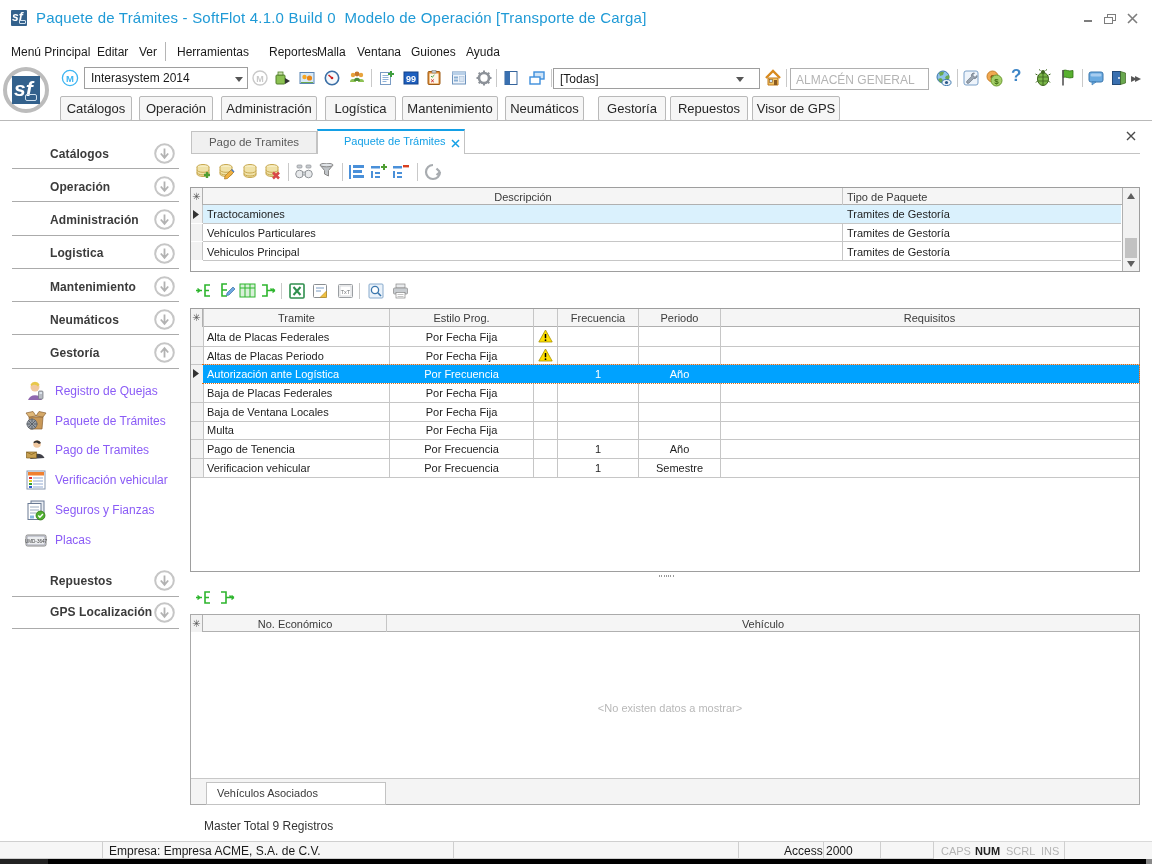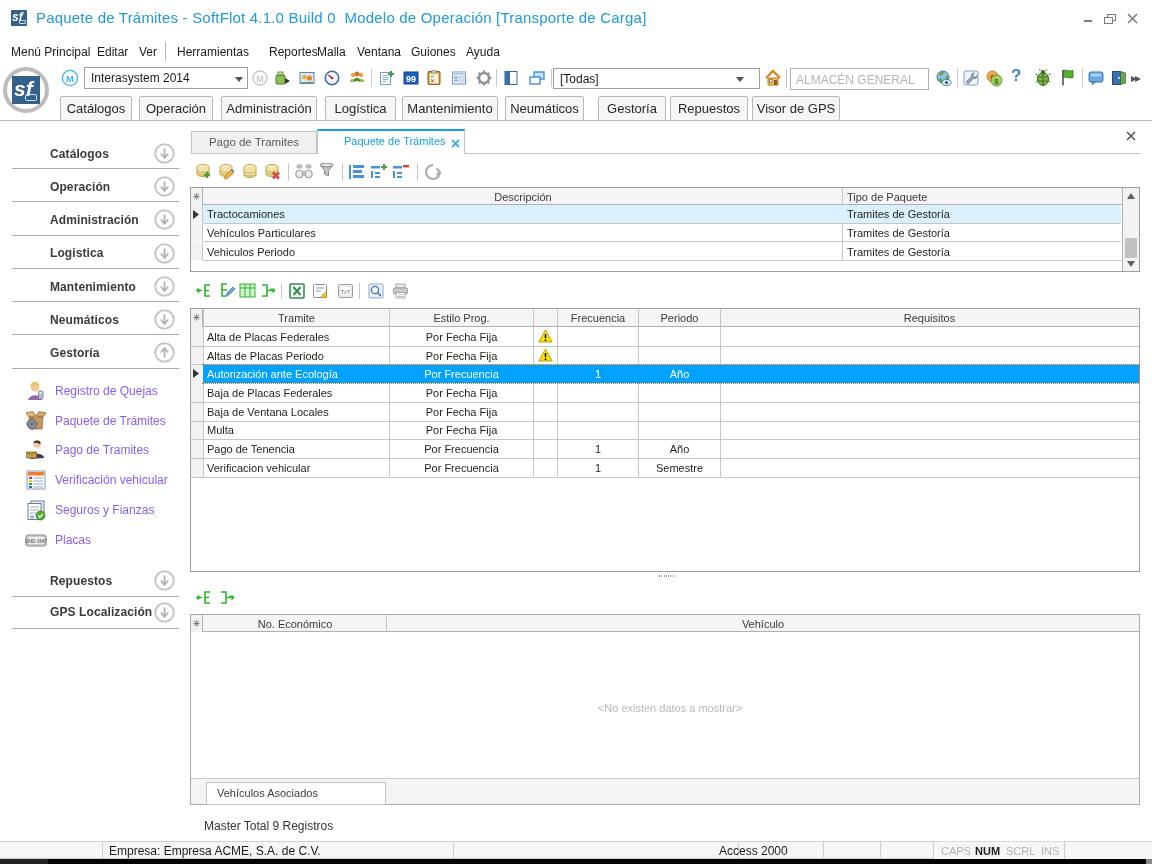--- a/index.html
+++ b/index.html
@@ -397,21 +397,21 @@
     <path d="M0 0 L6 4.5 L0 9 Z" fill="#333"></path>
   </svg>
 <div class="cell" style="left:207px;top:208px">Tractocamiones</div>
 <div class="cell" style="left:847px;top:208px">Tramites de Gestoría</div>
 <div class="ab" style="left:203px;top:224px;width:918px;height:18px;border-bottom:1px solid #c6c6c6"></div>
 <div class="ab" style="left:191px;top:224px;width:12px;height:17px;background:#f2f2f2;border-right:1px solid #c6c6c6"></div>
 <div class="cell" style="left:207px;top:227px">Vehículos Particulares</div>
 <div class="cell" style="left:847px;top:227px">Tramites de Gestoría</div>
 <div class="ab" style="left:203px;top:242px;width:918px;height:19px;border-bottom:1px solid #c6c6c6"></div>
 <div class="ab" style="left:191px;top:242px;width:12px;height:18px;background:#f2f2f2;border-right:1px solid #c6c6c6"></div>
-<div class="cell" style="left:207px;top:246px">Vehiculos Periodo</div>
+<div class="cell" style="left:207px;top:246px">Vehiculos Principal</div>
 <div class="cell" style="left:847px;top:246px">Tramites de Gestoría</div>
 
 <div class="ab" style="left:1122px;top:188px;width:1px;height:83px;background:#b0b0b0"></div>
 <div class="ab" style="left:1123px;top:188px;width:16px;height:83px;background:#f2f2f2"></div>
 <svg class="ic" style="left:1127px;top:193px" width="8" height="6" viewBox="0 0 8 6">
     <path d="M4 0 L8 6 L0 6 Z" fill="#606060"></path>
   </svg>
 <svg class="ic" style="left:1127px;top:261px" width="8" height="6" viewBox="0 0 8 6">
     <path d="M0 0 L8 0 L4 6 Z" fill="#606060"></path>
   </svg>
@@ -499,21 +499,21 @@
     <path d="M7.5 1 L14.2 13 H0.8 Z" fill="#ffe000" stroke="#a89000" stroke-width=".8"></path>
     <path d="M7.5 5 V9.2" stroke="#000" stroke-width="1.5"></path>
     <circle cx="7.5" cy="11.2" r=".9" fill="#000"></circle>
   </svg>
 
 <div class="ab" style="left:203px;top:365px;width:936px;height:18px;background:#00a2ff;outline:1px dotted #e06a10"></div>
 <div class="ab" style="left:191px;top:365px;width:12px;height:18px;background:#f2f2f2"></div>
 <svg class="ic" style="left:193px;top:369px" width="6" height="9" viewBox="0 0 6 9">
     <path d="M0 0 L6 4.5 L0 9 Z" fill="#333"></path>
   </svg>
-<div class="cell" style="left:207px;top:368px;color:#fff">Autorización ante Ecología</div>
+<div class="cell" style="left:207px;top:368px;color:#fff">Autorización ante Logística</div>
 <div class="cell" style="left:390px;top:368px;width:143px;text-align:center;color:#fff">Por Frecuencia</div>
 <div class="cell" style="left:558px;top:368px;width:80px;text-align:center;color:#fff">1</div>
 <div class="cell" style="left:639px;top:368px;width:81px;text-align:center;color:#fff">Año</div>
 <div class="cell" style="left:207px;top:387px">Baja de Placas Federales</div>
 <div class="cell" style="left:390px;top:387px;width:143px;text-align:center">Por Fecha Fija</div>
 <div class="cell" style="left:207px;top:406px">Baja de Ventana Locales</div>
 <div class="cell" style="left:390px;top:406px;width:143px;text-align:center">Por Fecha Fija</div>
 <div class="cell" style="left:207px;top:424px">Multa</div>
 <div class="cell" style="left:390px;top:424px;width:143px;text-align:center">Por Fecha Fija</div>
 <div class="cell" style="left:207px;top:443px">Pago de Tenencia</div>
@@ -548,21 +548,21 @@
 <div class="ab" style="left:206px;top:782px;width:180px;height:23px;background:#fff;border:1px solid #c3c3c3;font-size:11px;color:#3a3a3a;line-height:21px;padding-left:10px">Vehículos Asociados</div>
 <div class="ab" style="left:204px;top:819px;font-size:12px;color:#333">Master Total 9 Registros</div>
 
 <div class="ab" style="left:0;top:841px;width:1152px;height:18px;background:#f6f6f6;border-top:1px solid #d9d9d9"></div>
 <div class="ab" style="left:0;top:841px;width:103px;height:18px;border:1px solid #cfcfcf;border-left:none"></div>
 <div class="ab" style="left:103px;top:841px;width:351px;height:18px;border:1px solid #cfcfcf;border-left:none"></div>
 <div class="ab" style="left:109px;top:844px;font-size:12px;color:#1a1a1a">Empresa: Empresa ACME, S.A. de C.V.</div>
 <div class="ab" style="left:454px;top:841px;width:285px;height:18px;border:1px solid #cfcfcf;border-left:none"></div>
 <div class="ab" style="left:460px;top:871px;font-size:12px;color:#1a1a1a">Administrador: Admin()</div>
 <div class="ab" style="left:739px;top:841px;width:85px;height:18px;border:1px solid #cfcfcf;border-left:none"></div>
-<div class="ab" style="left:719px;top:844px;font-size:12px;color:#1a1a1a">Access 2000</div>
+<div class="ab" style="left:784px;top:844px;font-size:12px;color:#1a1a1a">Access 2000</div>
 <div class="ab" style="left:824px;top:841px;width:57px;height:18px;border:1px solid #cfcfcf;border-left:none"></div>
 <div class="ab" style="left:881px;top:841px;width:53px;height:18px;border:1px solid #cfcfcf;border-left:none"></div>
 <div class="ab" style="left:934px;top:841px;width:131px;height:18px;border-right:1px solid #cfcfcf"></div>
 <div class="ab" style="left:941px;top:845px;font-size:11px;color:#b4b4b4">CAPS</div>
 <div class="ab" style="left:975px;top:845px;font-size:11px;color:#222;font-weight:bold">NUM</div>
 <div class="ab" style="left:1006px;top:845px;font-size:11px;color:#b4b4b4">SCRL</div>
 <div class="ab" style="left:1041px;top:845px;font-size:11px;color:#b4b4b4">INS</div>
 
 <div class="ab" style="left:0;top:859px;width:1152px;height:5px;background:#000"></div>
 <div class="ab" style="left:0;top:859px;width:48px;height:5px;background:#222"></div>

